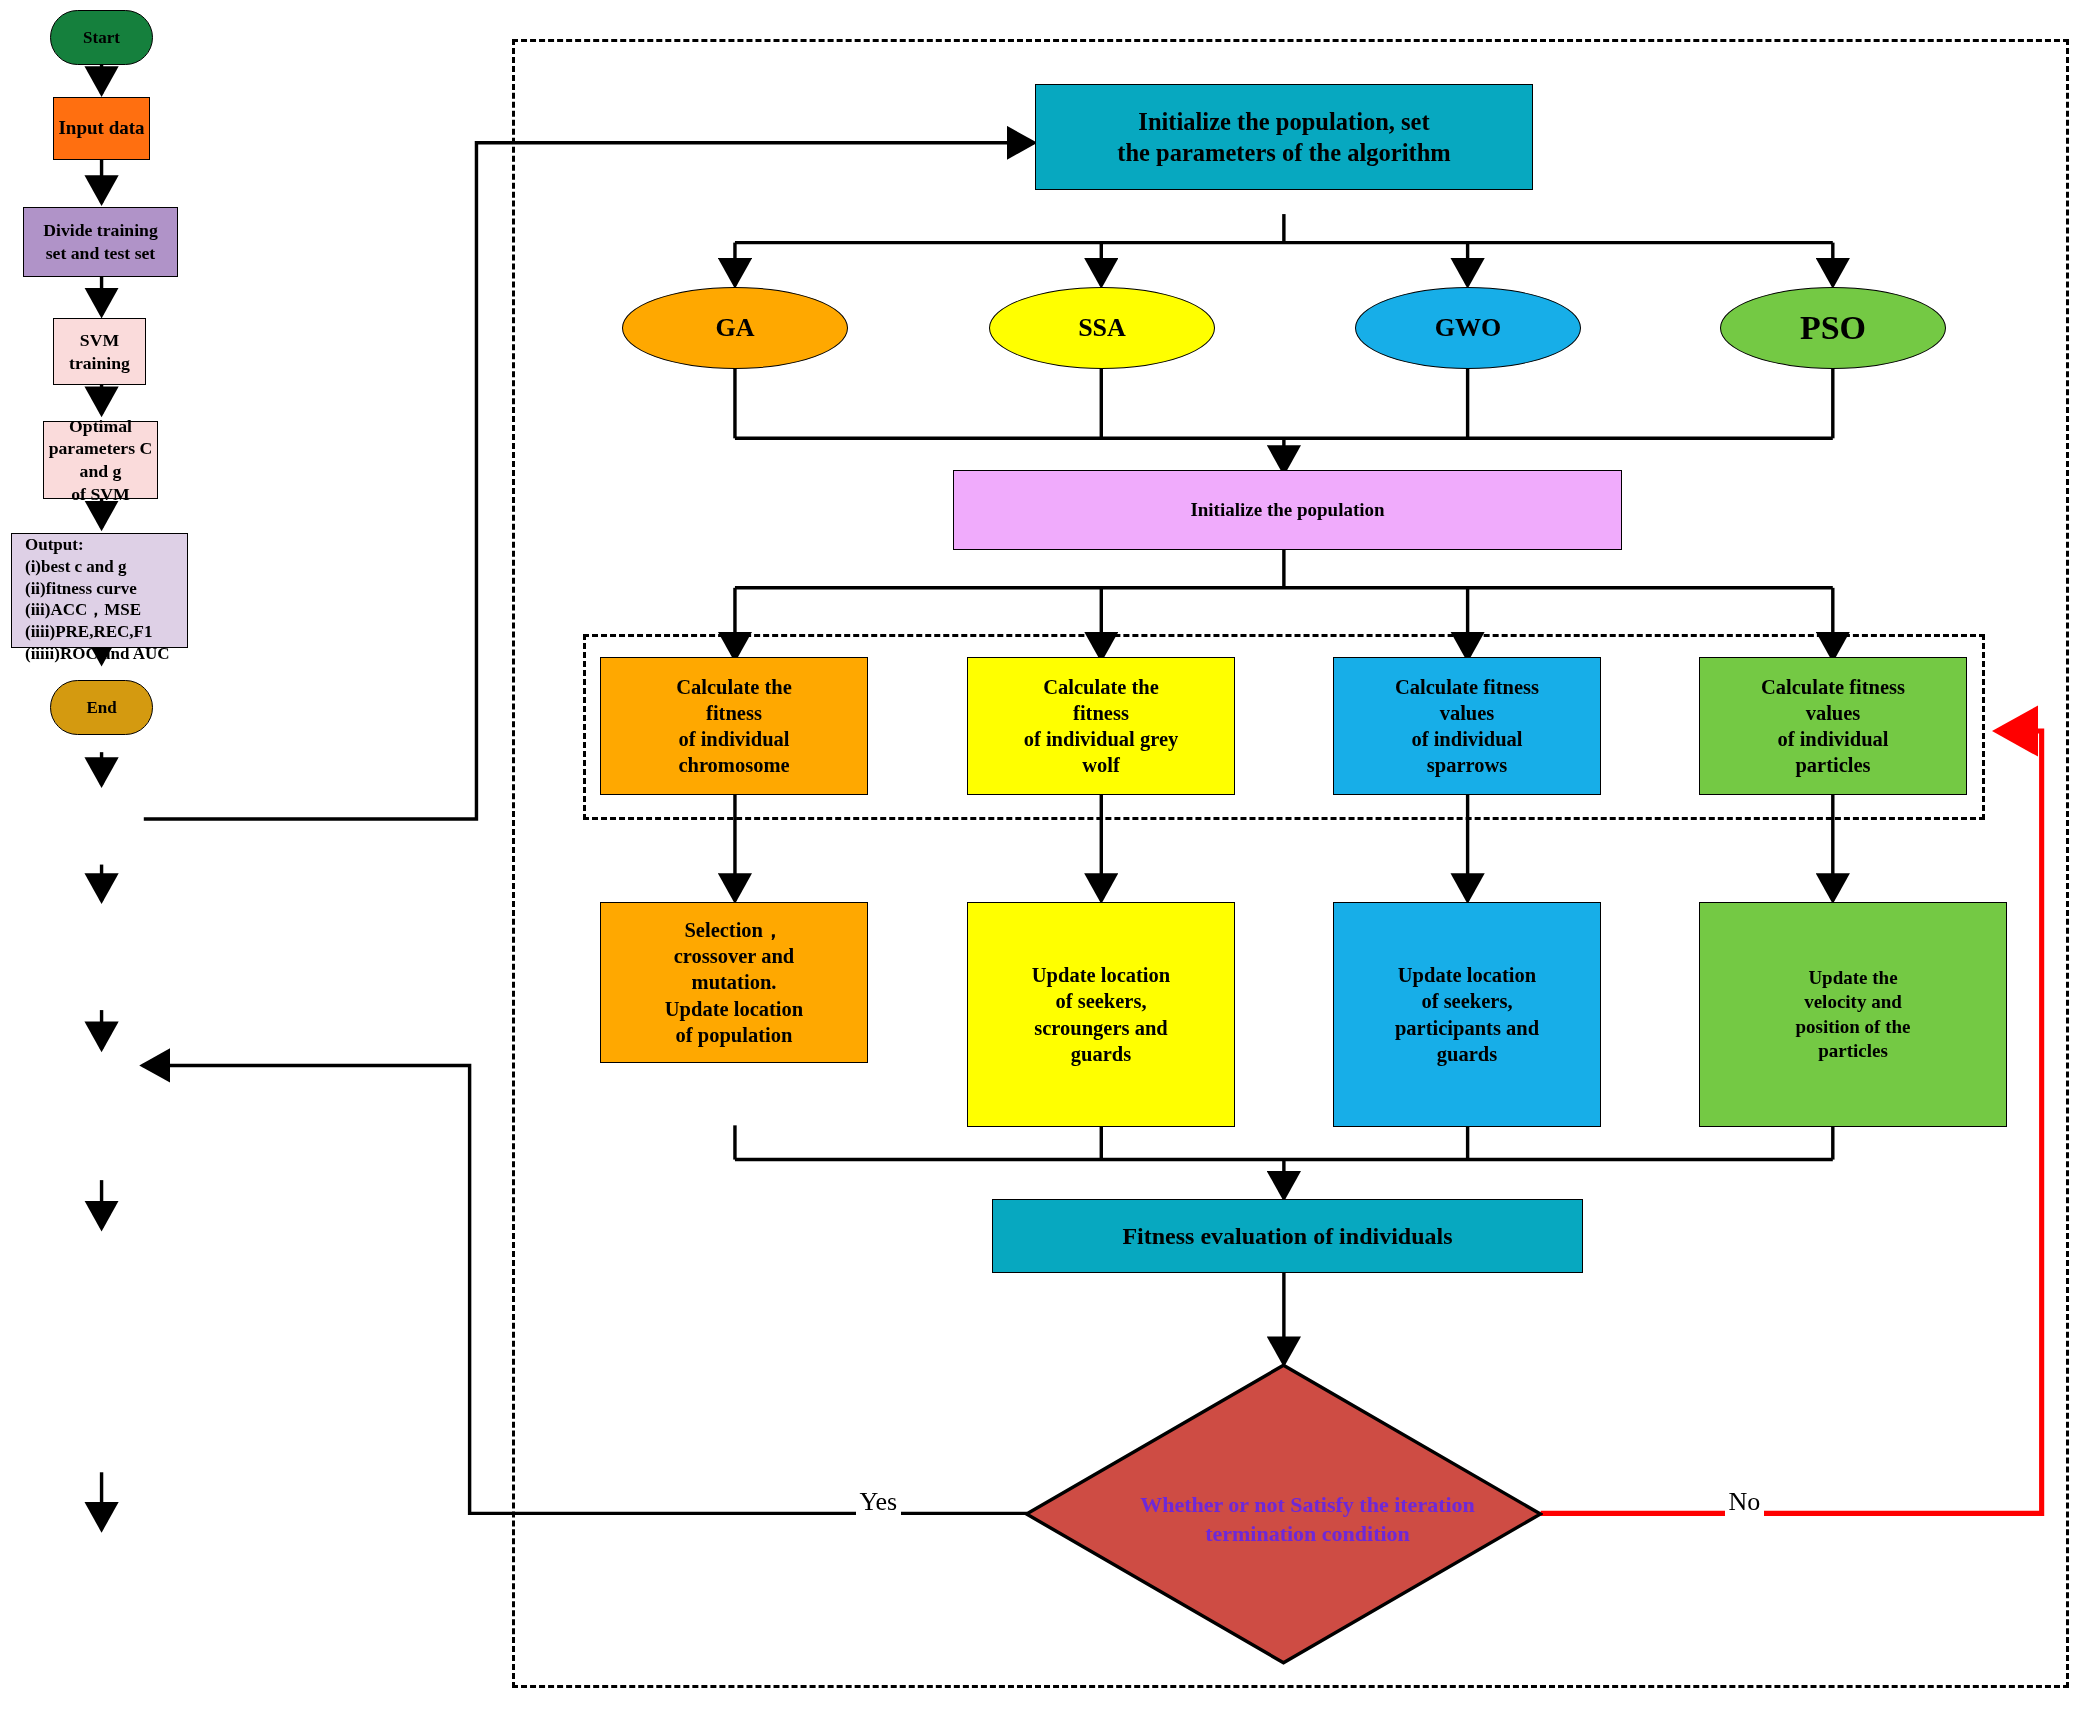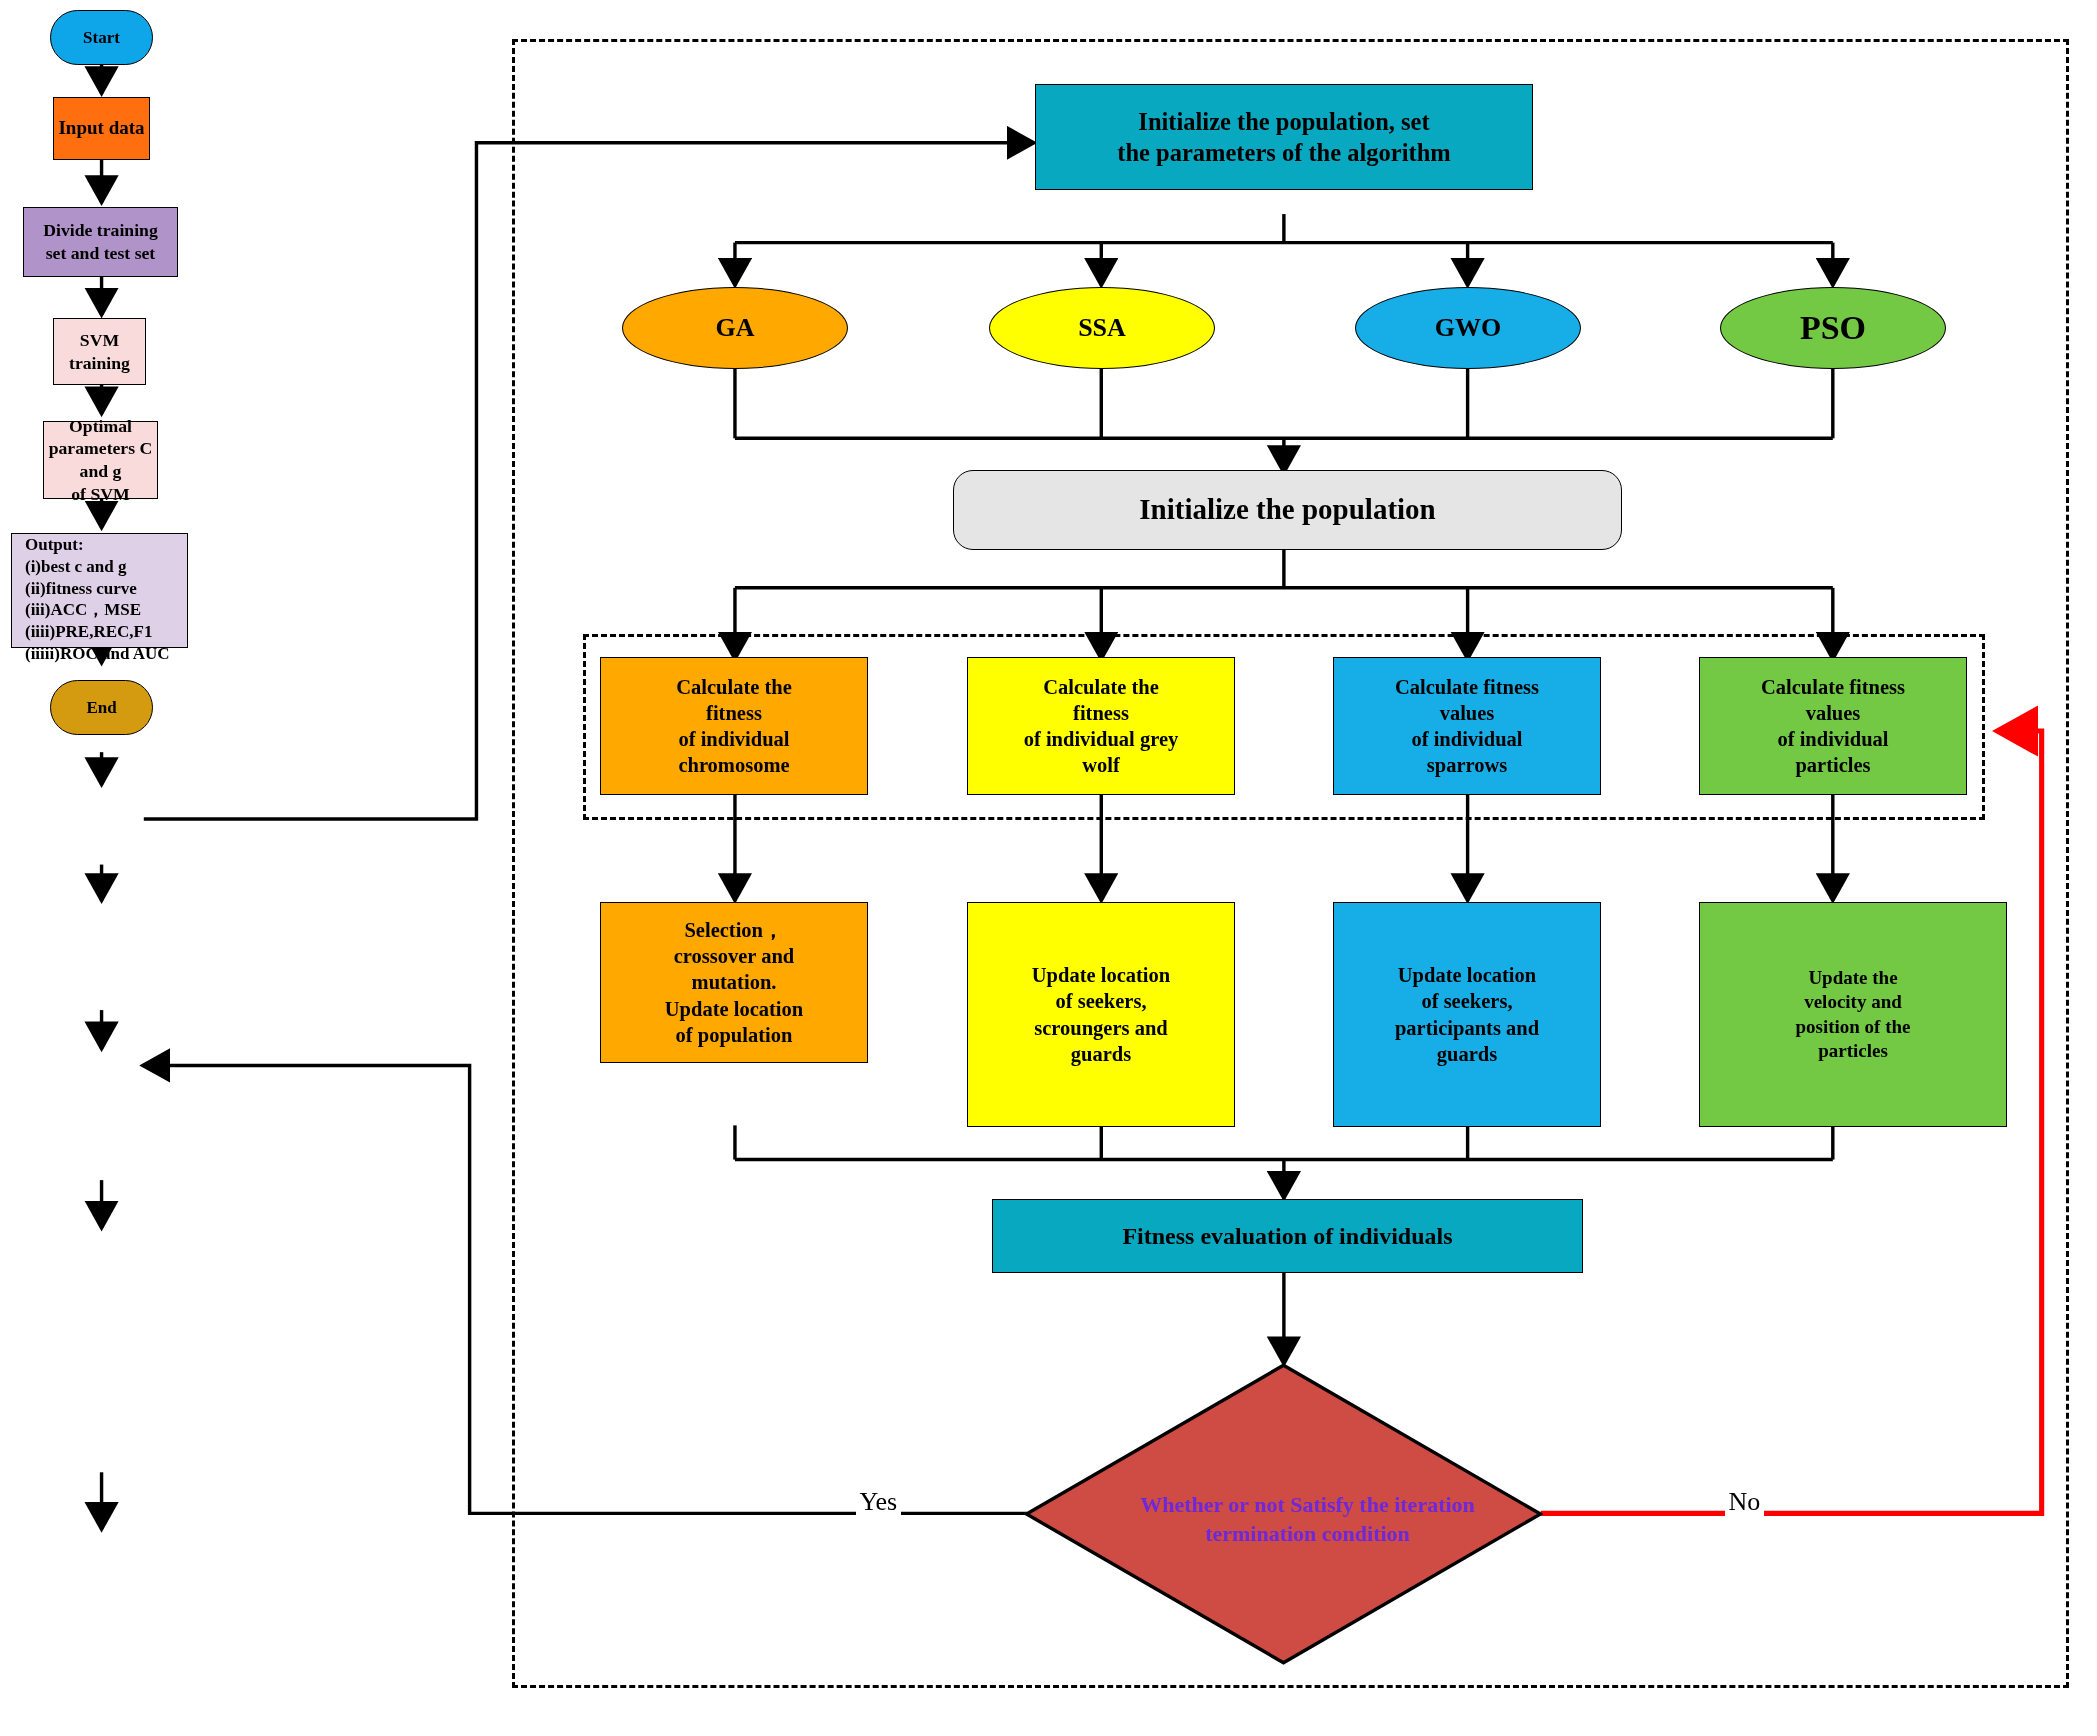--- a/index.html
+++ b/index.html
@@ -96,21 +96,21 @@
       <path d="M2250,2228 L2250,2390" marker-end="url(#ahB)"></path>
 
       <path d="M1800,2652 L823,2652 L823,1867 L250,1867" marker-end="url(#ahB)"></path>
     </g>
 
     <g stroke="#FF0000" stroke-width="9" fill="none">
       <path d="M2700,2652 L3578,2652 L3578,1281 L3500,1281" marker-end="url(#ahR)"></path>
     </g>
   </svg>
 
-  <div class="node term" style="left:50px;top:10.3px;width:103px;height:55px;background:#0ea5e9;font-size:17px;font-family:Liberation Serif, serif;">
+  <div class="node term" style="left:50px;top:10.3px;width:103px;height:55px;background:#15803d;font-size:17px;font-family:Liberation Serif, serif;">
     <span>Start</span>
   </div>
 
   <div class="node" style="left:53px;top:97px;width:97px;height:63px;background:#FF6F10;font-size:19px;">
     <span>Input data</span>
   </div>
 
   <div class="node" style="left:23px;top:207px;width:155px;height:70px;background:#B093C8;font-size:17.7px;">
     <span>Divide training
 set and test set</span>
@@ -151,21 +151,21 @@
   <div class="node ellipse" style="left:989px;top:287px;width:226px;height:82px;background:#FFFF00;font-size:26px;">
     <span>SSA</span>
   </div>
   <div class="node ellipse" style="left:1355px;top:287px;width:226px;height:82px;background:#17AEE8;font-size:26px;">
     <span>GWO</span>
   </div>
   <div class="node ellipse" style="left:1720px;top:287px;width:226px;height:82px;background:#74C944;font-size:34px;">
     <span>PSO</span>
   </div>
 
-  <div class="node" style="left:953px;top:470px;width:669px;height:80px;background:#e5e5e5;font-size:29px;border-radius:20px;">
+  <div class="node" style="left:953px;top:470px;width:669px;height:80px;background:#f0abfc;font-size:19px;">
     <span>Initialize the population</span>
   </div>
 
   <div class="node" style="left:600px;top:657px;width:268px;height:138px;background:#FFA800;font-size:20.5px;">
     <span>Calculate the
 fitness
 of individual
 chromosome</span>
   </div>
   <div class="node" style="left:967px;top:657px;width:268px;height:138px;background:#FFFF00;font-size:20.5px;">

